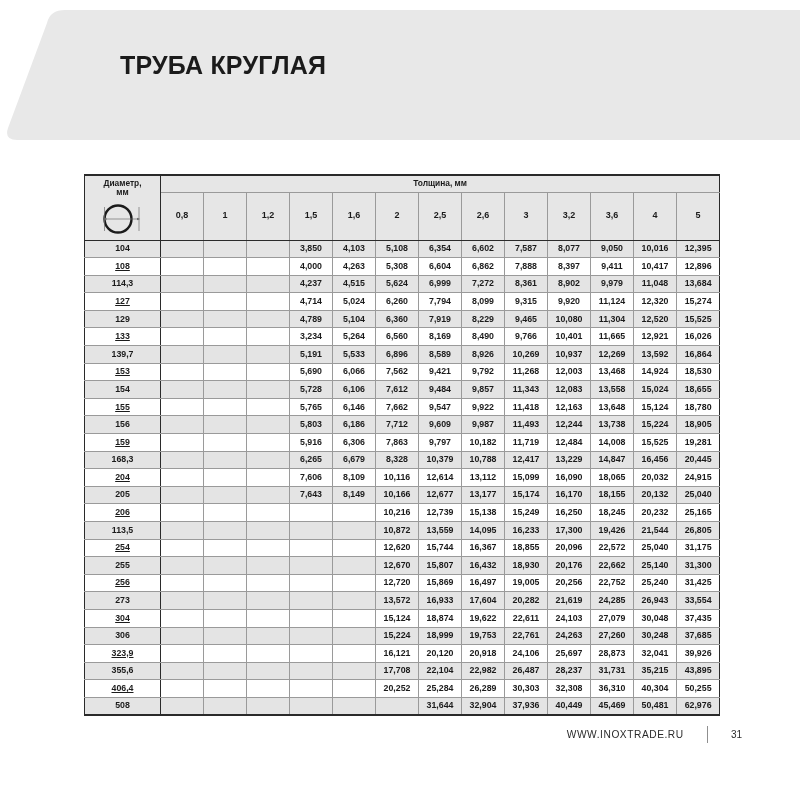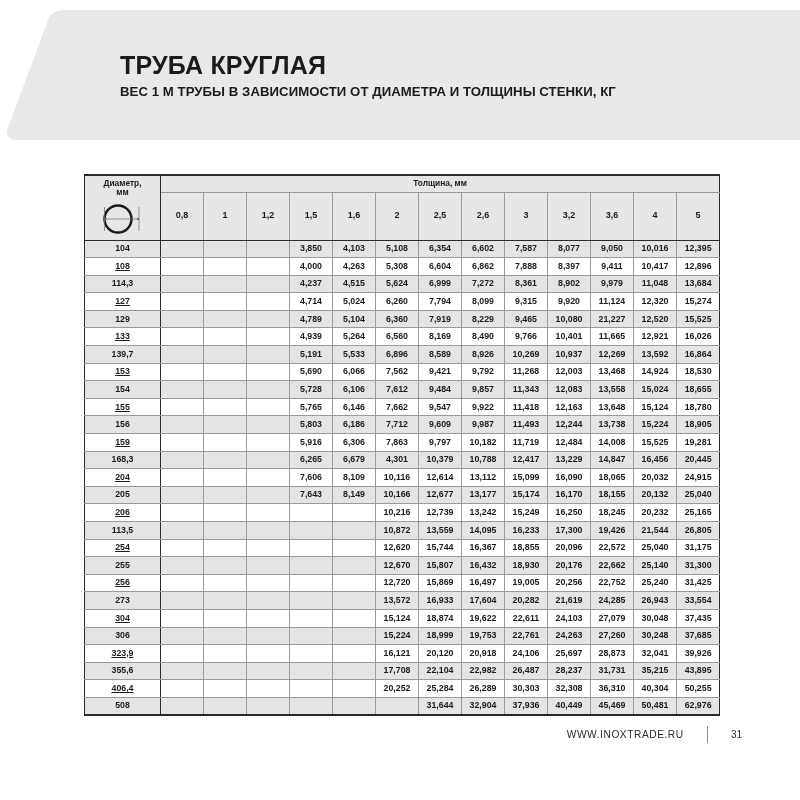--- a/index.html
+++ b/index.html
@@ -169,21 +169,20 @@
 <div class="page">
 
   <div class="header-banner">
     <svg width="800" height="130" viewBox="0 0 800 130" xmlns="http://www.w3.org/2000/svg">
       <path d="M 65,0 Q 50,0 47,13 L 8,118 Q 4,130 17,130 L 800,130 L 800,0 Z" transform="translate(0,0)" fill="#e8e8e8"></path>
     </svg>
   </div>
 
   <div class="header-text">
     <div class="title-main">ТРУБА КРУГЛАЯ</div>
-    <div class="title-sub">ВЕС 1 М ТРУБЫ В ЗАВИСИМОСТИ ОТ ДИАМЕТРА И ТОЛЩИНЫ СТЕНКИ, КГ</div>
   </div>
 
   <div class="table-wrap">
     <table class="pipe-table">
       <colgroup>
         <col style="width:76px">
         <col style="width:43px">
           <col style="width:43px">
           <col style="width:43px">
         <col style="width:43px">
@@ -301,30 +300,30 @@
             <td class="val"></td>
             <td class="val"></td>
             <td class="val"></td>
             <td class="val">4,789</td>
             <td class="val">5,104</td>
             <td class="val">6,360</td>
             <td class="val">7,919</td>
             <td class="val">8,229</td>
             <td class="val">9,465</td>
             <td class="val">10,080</td>
-            <td class="val">21,227</td>
+            <td class="val">11,304</td>
             <td class="val">12,520</td>
             <td class="val last">15,525</td>
           </tr>
           <tr>
             <td class="diam-cell">133</td>
             <td class="val"></td>
             <td class="val"></td>
             <td class="val"></td>
-            <td class="val">4,939</td>
+            <td class="val">3,234</td>
             <td class="val">5,264</td>
             <td class="val">6,560</td>
             <td class="val">8,169</td>
             <td class="val">8,490</td>
             <td class="val">9,766</td>
             <td class="val">10,401</td>
             <td class="val">11,665</td>
             <td class="val">12,921</td>
             <td class="val last">16,026</td>
           </tr>
@@ -424,21 +423,21 @@
             <td class="val">15,525</td>
             <td class="val last">19,281</td>
           </tr>
           <tr class="alt">
             <td class="diam-cell">168,3</td>
             <td class="val"></td>
             <td class="val"></td>
             <td class="val"></td>
             <td class="val">6,265</td>
             <td class="val">6,679</td>
-            <td class="val">4,301</td>
+            <td class="val">8,328</td>
             <td class="val">10,379</td>
             <td class="val">10,788</td>
             <td class="val">12,417</td>
             <td class="val">13,229</td>
             <td class="val">14,847</td>
             <td class="val">16,456</td>
             <td class="val last">20,445</td>
           </tr>
           <tr>
             <td class="diam-cell">204</td>
@@ -474,21 +473,21 @@
           </tr>
           <tr>
             <td class="diam-cell">206</td>
             <td class="val"></td>
             <td class="val"></td>
             <td class="val"></td>
             <td class="val"></td>
             <td class="val"></td>
             <td class="val">10,216</td>
             <td class="val">12,739</td>
-            <td class="val">13,242</td>
+            <td class="val">15,138</td>
             <td class="val">15,249</td>
             <td class="val">16,250</td>
             <td class="val">18,245</td>
             <td class="val">20,232</td>
             <td class="val last">25,165</td>
           </tr>
           <tr class="alt">
             <td class="diam-cell">113,5</td>
             <td class="val"></td>
             <td class="val"></td>

